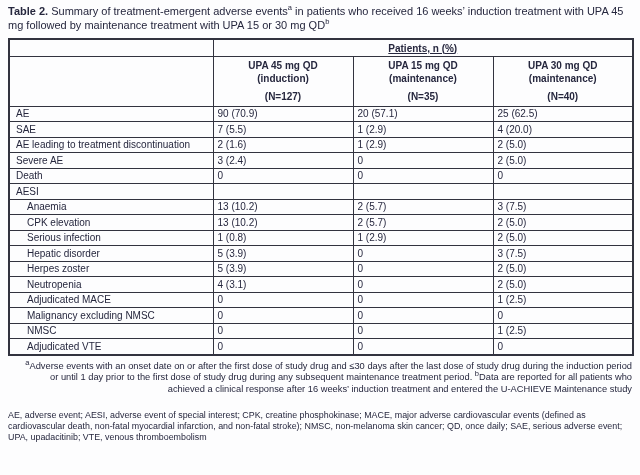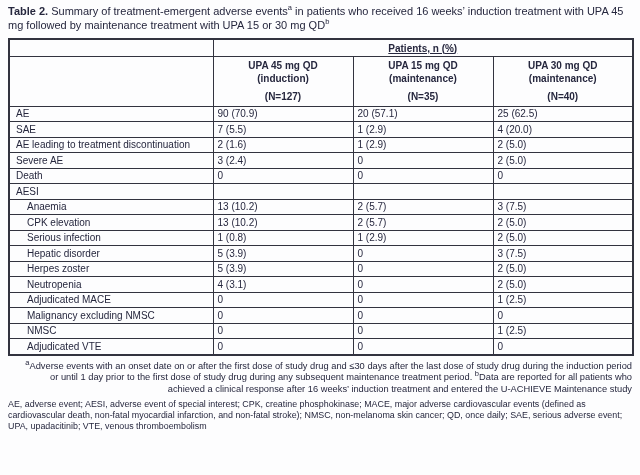--- a/index.html
+++ b/index.html
@@ -70,21 +70,21 @@
   td.val { text-align: left; }
   .footnote {
     font-size: 9.3px;
     line-height: 11.5px;
     margin: 5px 0 0 16px;
     text-align: right;
   }
   .abbrev {
     font-size: 8.9px;
     line-height: 11px;
-    margin: 4px 0 0 0;
+    margin: 15px 0 0 0;
   }
 </style>
 </head>
 <body>
 
 <div class="page">
 
   <p class="caption"><b>Table 2.</b> <span>Summary of treatment-emergent adverse events</span><sup>a</sup> <span>in patients who received 16 weeks’ induction treatment with UPA 45 mg followed by maintenance treatment with UPA 15 or 30 mg QD</span><sup>b</sup></p>
 
   <table class="aetable">

